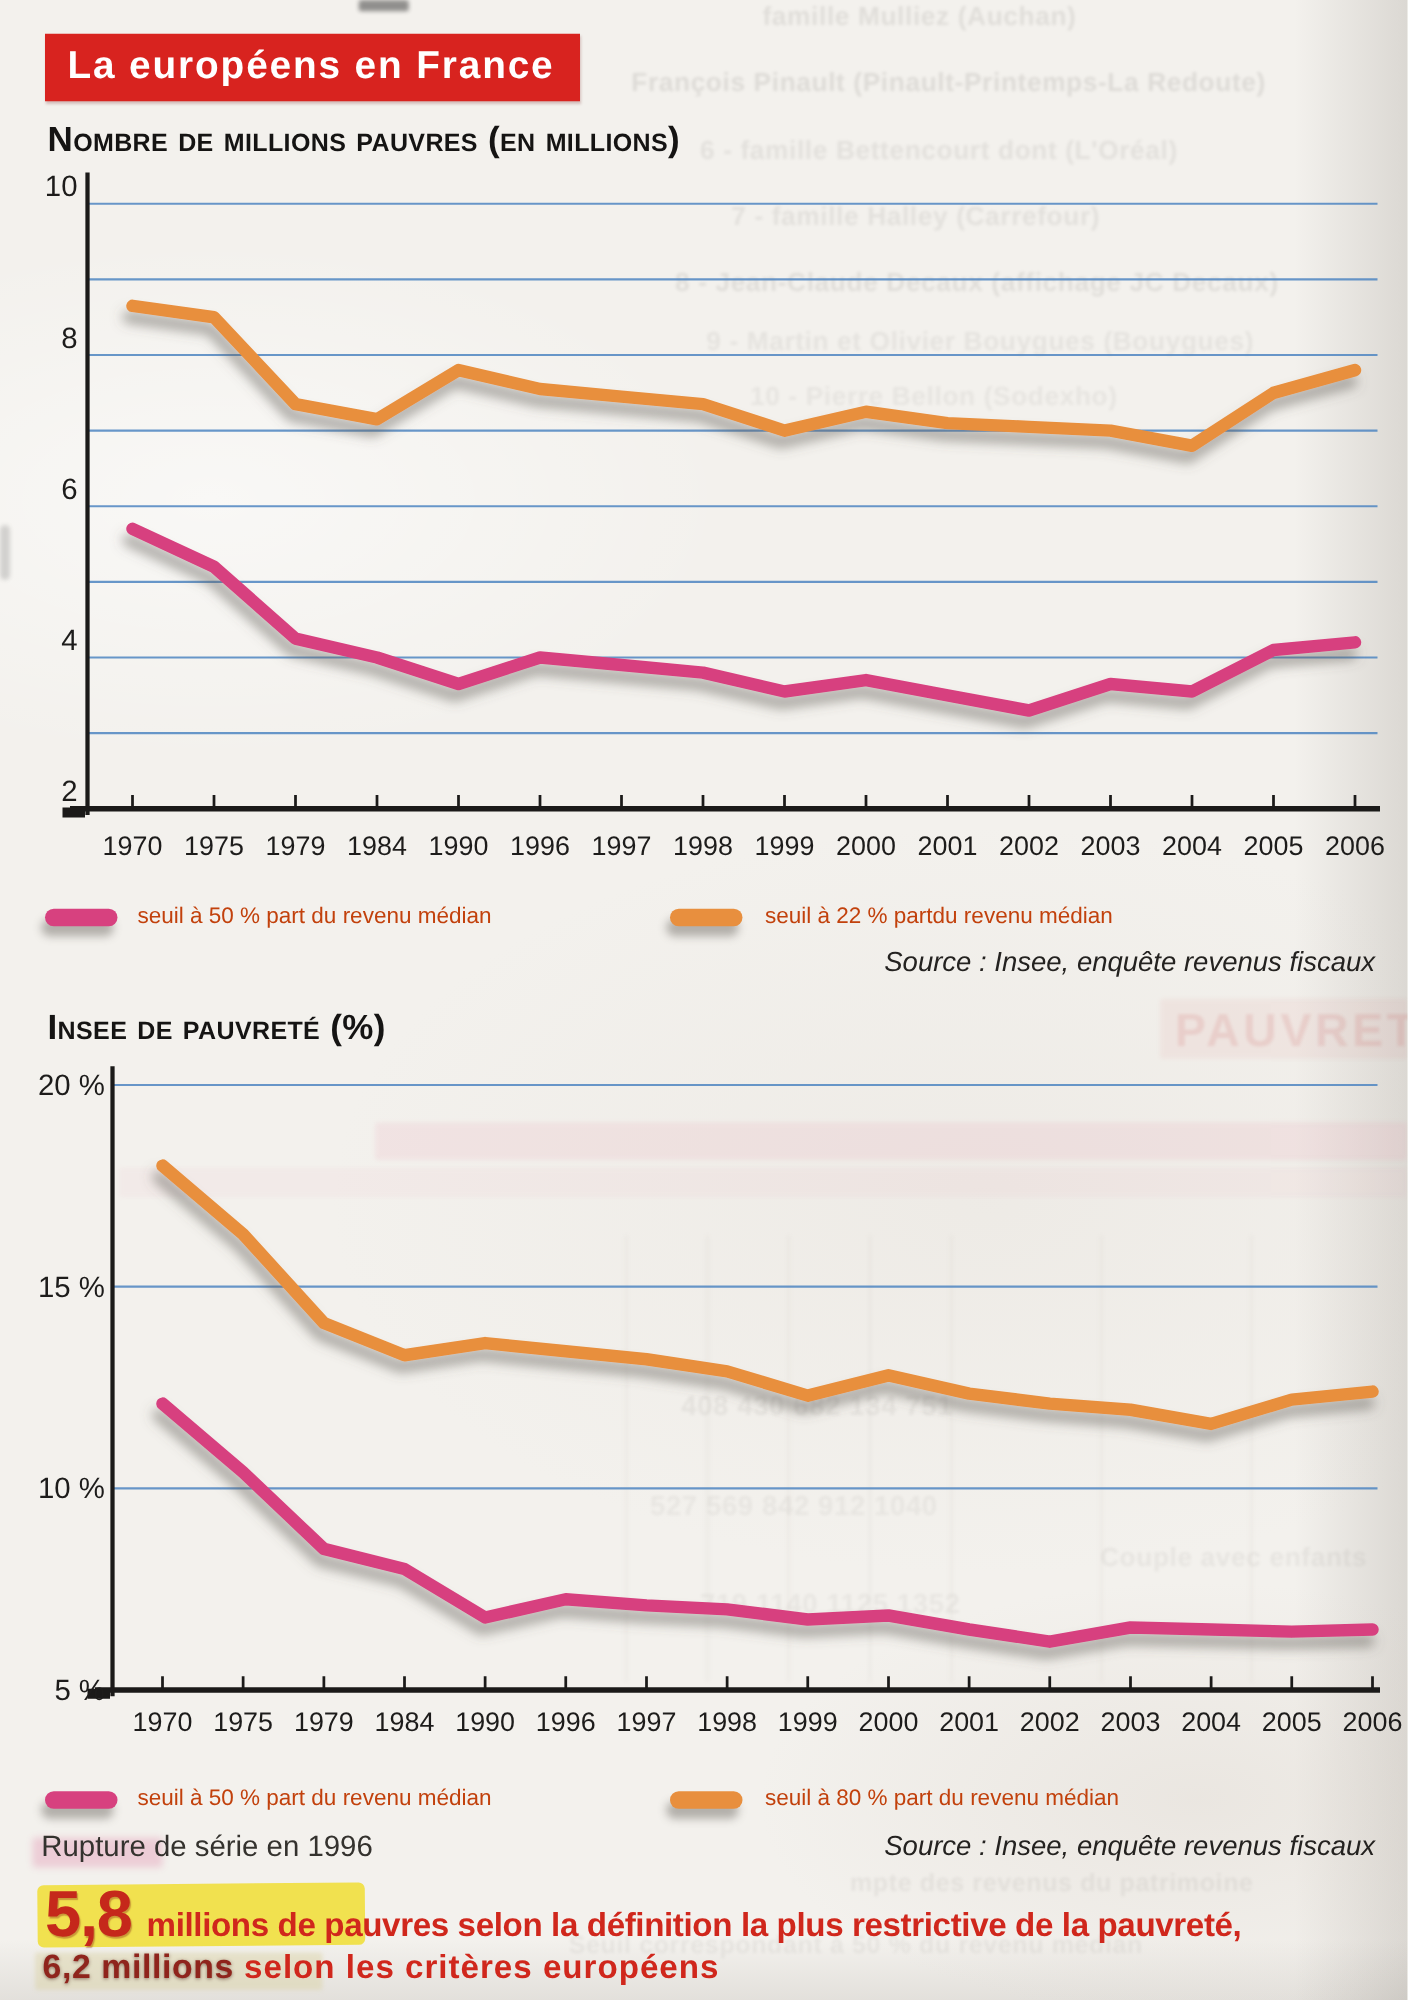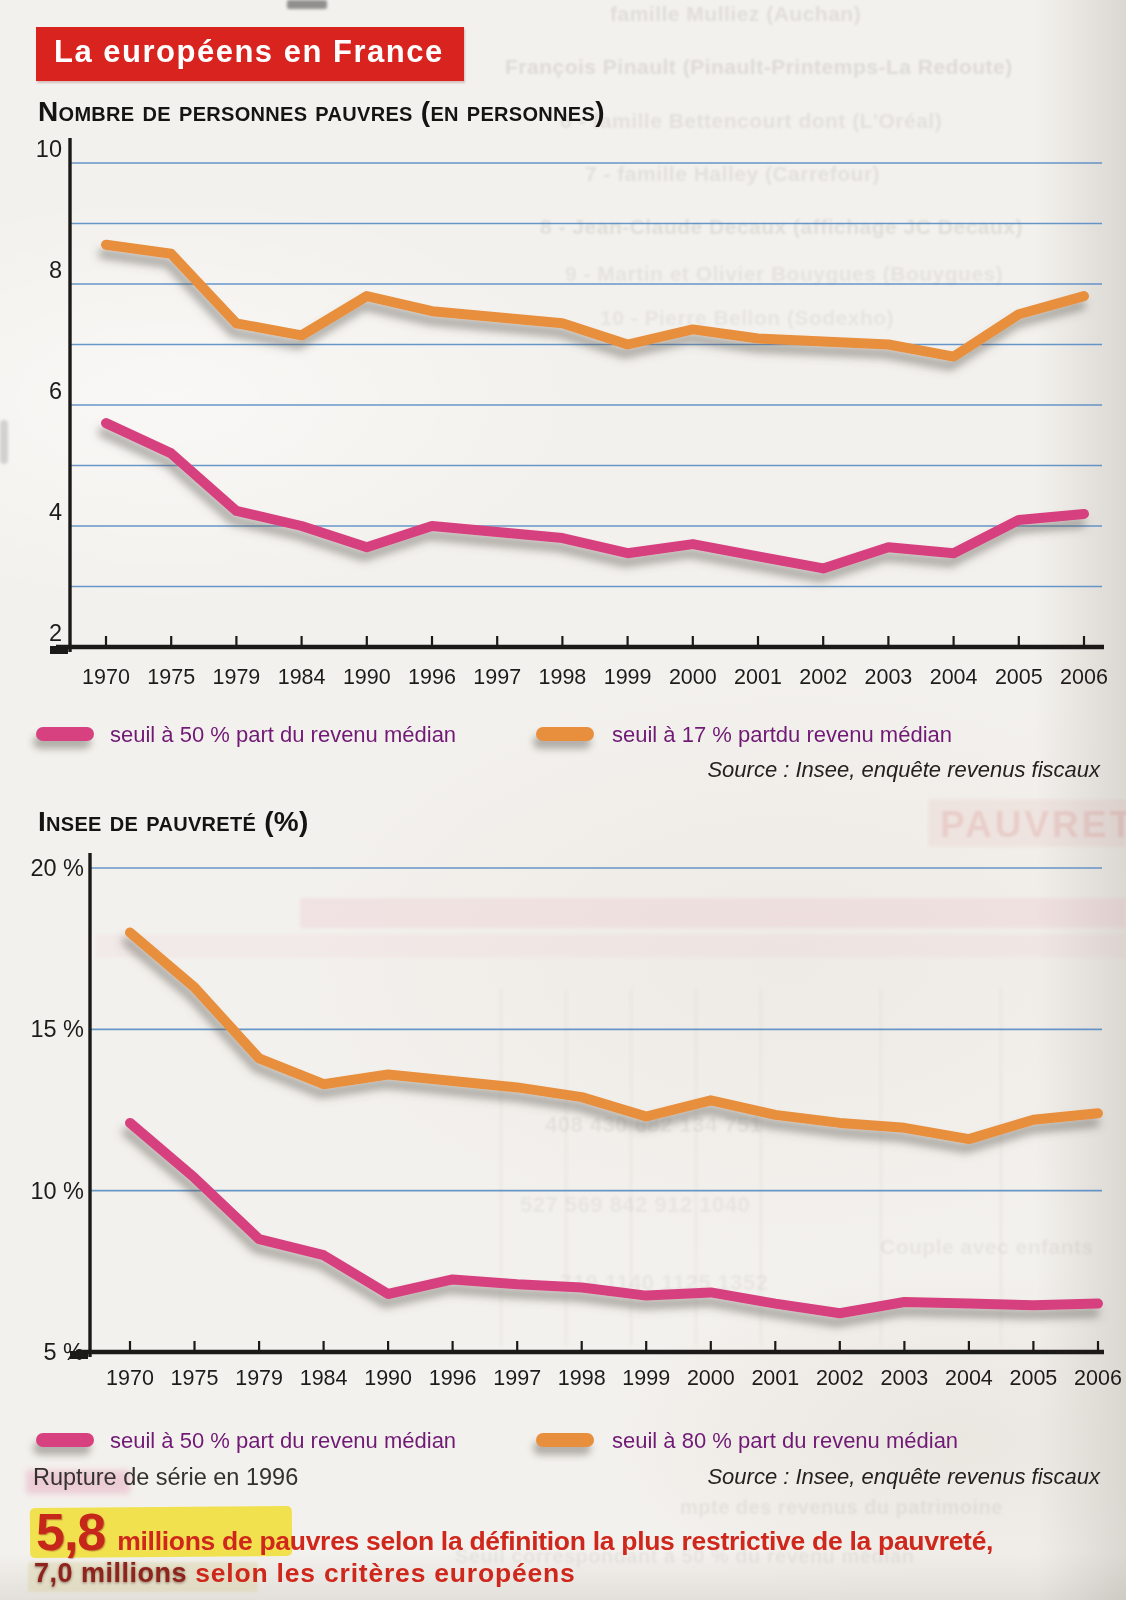--- a/index.html
+++ b/index.html
@@ -17,21 +17,21 @@
   .abs{position:absolute;}
   .banner{left:36px;top:27px;height:50px;display:flex;align-items:center;
        padding:0 20px 4px 18px;color:#fff;font-size:31px;font-weight:700;letter-spacing:1.5px;
        box-shadow:1px 2px 2px rgba(120,40,40,.25);}
   .heading{left:38px;font-size:28px;font-weight:700;color:#151413;
        font-variant:small-caps;letter-spacing:.3px;white-space:nowrap;}
   #charts{left:0;top:0;width:1126px;height:1600px;}
   svg text{font-family:"Liberation Sans",sans-serif;}
   .legend-row span.swatch{display:block;width:58px;height:14px;border-radius:8px;
        box-shadow:-3px 8px 7px rgba(100,95,88,.45);}
-  .legend-label{font-size:22px;color:#701a75;white-space:nowrap;}
+  .legend-label{font-size:18px;color:#c2410c;white-space:nowrap;}
   .source{font-size:22px;font-style:italic;font-weight:500;color:#242220;white-space:nowrap;}
   .note{font-size:23.5px;color:#34322e;font-weight:500;white-space:nowrap;}
   .callout-line{white-space:nowrap;z-index:6;}
   .big-num{font-size:52px;font-weight:800;color:#c5281b;letter-spacing:-1px;
        text-shadow:1px 1px 1px rgba(140,40,20,.4);}
   .callout-text{font-size:26.5px;font-weight:700;color:#d0271c;letter-spacing:-.3px;}
   .callout-emph{font-size:27px;font-weight:800;color:#8f241c;letter-spacing:.5px;
        text-shadow:0 1px 3px rgba(70,25,12,.55);}
   .hl-band{z-index:5;border-radius:5px;transform:rotate(-.5deg);}
   .bleed{z-index:1;pointer-events:none;}
@@ -176,27 +176,27 @@
       <text x="84" y="1360.1" text-anchor="end" font-size="23.5" fill="#1d1c1b">5 %</text>
       <polyline points="130.0,1122.9 194.5,1177.8 259.1,1239.1 323.6,1255.2 388.1,1294.0 452.6,1279.4 517.2,1284.3 581.7,1287.5 646.2,1295.6 710.8,1292.4 775.3,1303.6 839.8,1313.3 904.4,1302.0 968.9,1303.6 1033.4,1305.3 1098.0,1303.6" fill="none" stroke="#d7417f" stroke-width="10" stroke-linejoin="round" stroke-linecap="round" filter="url(#lineShadow)"></polyline>
       <polyline points="130.0,932.5 194.5,987.4 259.1,1058.4 323.6,1084.2 388.1,1074.5 452.6,1081.0 517.2,1087.4 581.7,1097.1 646.2,1116.5 710.8,1100.3 775.3,1114.9 839.8,1122.9 904.4,1127.8 968.9,1139.1 1033.4,1119.7 1098.0,1113.3" fill="none" stroke="#e88f3e" stroke-width="10" stroke-linejoin="round" stroke-linecap="round" filter="url(#lineShadow)"></polyline>
     </g>
   </svg>
 
 <div class="abs banner" id="banner" style="z-index: 4; background: rgb(216, 35, 31);">
   <span>La européens en France</span>
 </div>
 
-<div class="abs heading" style="top:96px;z-index:4;">Nombre de personnes pauvres (en personnes)</div>
+<div class="abs heading" style="top:96px;z-index:4;">Nombre de millions pauvres (en millions)</div>
 
 <div class="abs legend-row" style="left:0;top:722px;width:1126px;height:34px;z-index:4;">
   <span class="swatch abs" style="left: 36px; top: 5px; background: rgb(215, 65, 127);"></span>
   <span class="legend-label abs" style="left:110px;top:0;">seuil à 50 % part du revenu médian</span>
   <span class="swatch abs" style="left: 536px; top: 5px; background: rgb(232, 143, 62);"></span>
-  <span class="legend-label abs" style="left:612px;top:0;">seuil à 17 % partdu revenu médian</span>
+  <span class="legend-label abs" style="left:612px;top:0;">seuil à 22 % partdu revenu médian</span>
 </div>
 
 <div class="abs source" style="right:26px;top:757px;z-index:4;">Source : Insee, enquête revenus fiscaux</div>
 
 <div class="abs heading" style="top:806px;z-index:4;">Insee de pauvreté (%)</div>
 
 <div class="abs legend-row" style="left:0;top:1428px;width:1126px;height:34px;z-index:4;">
   <span class="swatch abs" style="left: 36px; top: 5px; background: rgb(215, 65, 127);"></span>
   <span class="legend-label abs" style="left:110px;top:0;">seuil à 50 % part du revenu médian</span>
   <span class="swatch abs" style="left: 536px; top: 5px; background: rgb(232, 143, 62);"></span>
@@ -205,14 +205,14 @@
 
 <div class="abs note" style="left:33px;top:1464px;z-index:4;">Rupture de série en 1996</div>
 <div class="abs source" style="right:26px;top:1464px;z-index:4;">Source : Insee, enquête revenus fiscaux</div>
 
 <div class="abs hl-band" id="hl-band" style="left: 30px; top: 1507px; width: 262px; height: 50px; opacity: 0.85; background: rgb(240, 222, 51);"></div>
 
 <div class="abs callout-line" style="left:36px;top:1502px;">
   <span class="big-num">5,8</span><span class="callout-text" style="margin-left:12px;">millions de pauvres selon la définition la plus restrictive de la pauvreté,</span>
 </div>
 <div class="abs callout-line" style="left:34px;top:1558px;">
-  <span class="callout-emph">7,0 millions</span><span class="callout-text" style="letter-spacing:.8px;"> selon les critères européens</span>
+  <span class="callout-emph">6,2 millions</span><span class="callout-text" style="letter-spacing:.8px;"> selon les critères européens</span>
 </div>
 
 </body></html>

